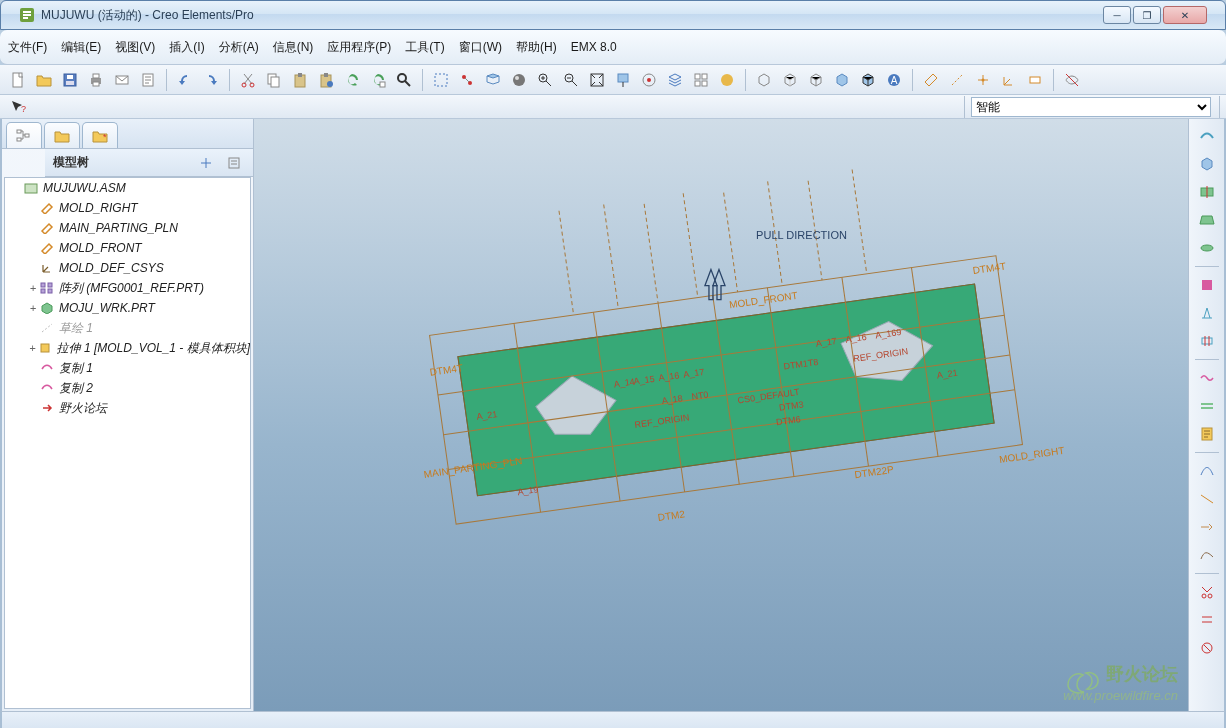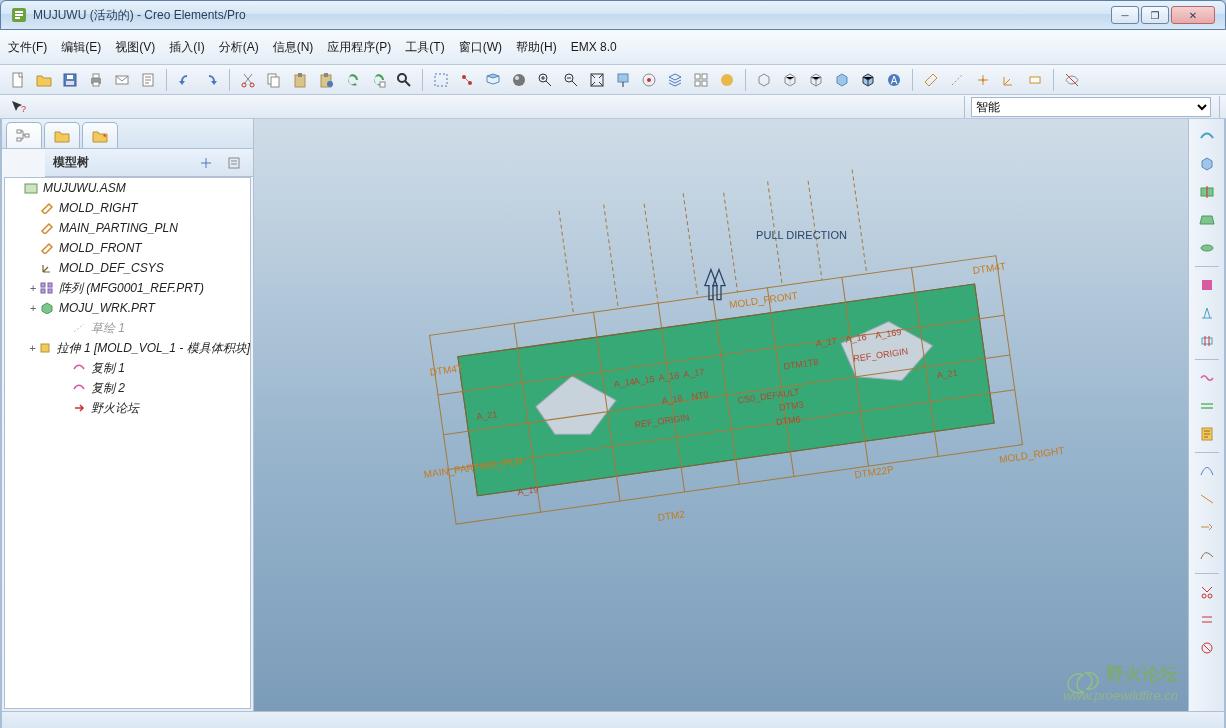--- a/index.html
+++ b/index.html
@@ -1,27 +1,27 @@
 <!DOCTYPE html>
 <html><head>
 <meta charset="utf-8">
 <style>
 * { box-sizing: border-box; margin: 0; padding: 0; font-family: "Microsoft YaHei", "Segoe UI", Tahoma, sans-serif; }
 html, body { width: 1226px; height: 728px; overflow: hidden; background: #b8cde0; }
 
 
-.titlebar { height: 30px; background: linear-gradient(#e8f2fb, #d5e6f5 45%, #c3d9ef 46%, #d8e8f6); border: 1px solid #5a7fa8; border-radius: 6px 6px 0 0; display: flex; align-items: center; padding: 0 10px; }
+.titlebar { height: 30px; background: linear-gradient(#e8f2fb, #d5e6f5 45%, #c3d9ef 46%, #d8e8f6); border: 1px solid #5a7fa8; border-radius: 6px 6px 0 0; display: flex; align-items: center; padding: 0 18px; }
 .titlebar .app-icon { width: 16px; height: 16px; margin-right: 6px; }
 .titlebar .title { font-size: 12px; color: #2a3f55; flex: 1; }
 .win-controls { display: flex; gap: 2px; }
 .win-btn { width: 28px; height: 18px; border: 1px solid #6b86a2; border-radius: 3px; background: linear-gradient(#f4f9ff,#d8e6f4); display:flex; align-items:center; justify-content:center; font-size:10px; color:#2a3f55; }
 .win-btn.close { width: 44px; background: linear-gradient(#f3d0d0,#e8a8a8); border-color:#b56868; }
 
 
-.menubar { height: 24px; background: linear-gradient(#f7fbff,#e4edf6); border-bottom: 1px solid #b8c8da; display: flex; align-items: center; padding: 17px 8px; gap: 14px; font-size: 12px; color: #1a1a1a; }
+.menubar { height: 24px; background: linear-gradient(#f7fbff,#e4edf6); border-bottom: 1px solid #b8c8da; display: flex; align-items: center; padding: 17px 8px; gap: 14px; font-size: 12px; color: #1a1a1a; border-radius: 7px; }
 .menubar .menu-item { cursor: default; }
 
 
 .toolbar-row { height: 30px; background: linear-gradient(#f3f7fc,#e0e9f3); border-bottom: 1px solid #b8c8da; display: flex; align-items: center; padding: 0 6px; gap: 2px; }
 .tb-sep { width: 1px; height: 22px; background: #b0c0d2; margin: 0 4px; }
 .tb-btn { width: 24px; height: 24px; border: 1px solid transparent; border-radius: 2px; display:flex; align-items:center; justify-content:center; }
 .ico { width:16px; height:16px; display:block; }
 
 
 .secondbar { height: 24px; background: linear-gradient(#f3f7fc,#e0e9f3); border-bottom: 1px solid #b8c8da; display:flex; align-items:center; padding:0 6px; }
@@ -36,21 +36,21 @@
 .sidebar-tab { width:36px; height:26px; border:1px solid #9fb7cf; border-bottom:none; border-radius:5px 5px 0 0; background:linear-gradient(#fafcff,#e4edf6); display:flex; align-items:center; justify-content:center; margin-right:2px; }
 .sidebar-tab.active { background:linear-gradient(#fff,#f0f5fb); }
 .tree-header { height: 28px; background: linear-gradient(#eaf2fb,#d9e5f2); border-bottom:1px solid #b0c0d2; display:flex; align-items:center; padding:0 8px; font-size:12px; font-weight:bold; color:#333;margin-left:43px; }
 .tree-header .tools { margin-left:auto; display:flex; gap:6px; }
 .tree { flex:1; overflow:auto; background:#fff; border:1px solid #b0c0d2; margin: 0 2px 2px 2px; font-size:12px; color:#222; }
 .tree-node { display:flex; align-items:center; height:20px; padding-left:6px; white-space:nowrap;font-style:italic; }
 .tree-node .expander { width:12px; color:#666; font-size:11px; text-align:center; }
 .tree-node .node-icon { width:16px; height:14px; margin-right:4px; display:inline-flex; align-items:center; justify-content:center; }
 .tree-node .lbl { }
 .indent-1 { padding-left: 22px; }
-.indent-2 { padding-left: 54px; }
+.indent-2 { padding-left: 22px; }
 .grayed { color:#9a9a9a; }
 
 
 .viewport { flex:1; position:relative; background: linear-gradient(180deg, #d0dde8 0%, #98b5cd 55%, #7b9cb9 100%); overflow:hidden; }
 .viewport svg { position:absolute; inset:0; }
 
 
 .right-toolbar { width: 36px; background: linear-gradient(90deg,#f0f5fb,#e0e9f3); border-left:1px solid #b0c0d2; display:flex; flex-direction:column; align-items:center; padding-top:4px; gap:2px; }
 .right-toolbar .tb-btn { width:28px; height:26px; }
 .right-toolbar .rt-sep { width:24px; height:1px; background:#b0c0d2; margin:3px 0; }

